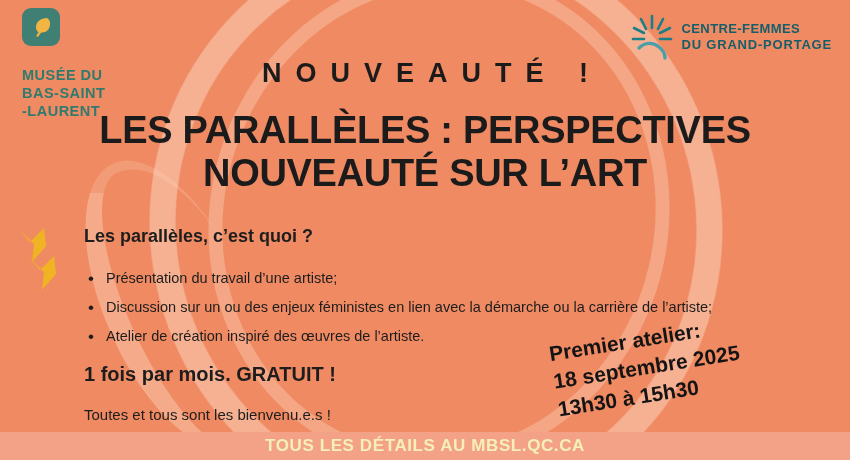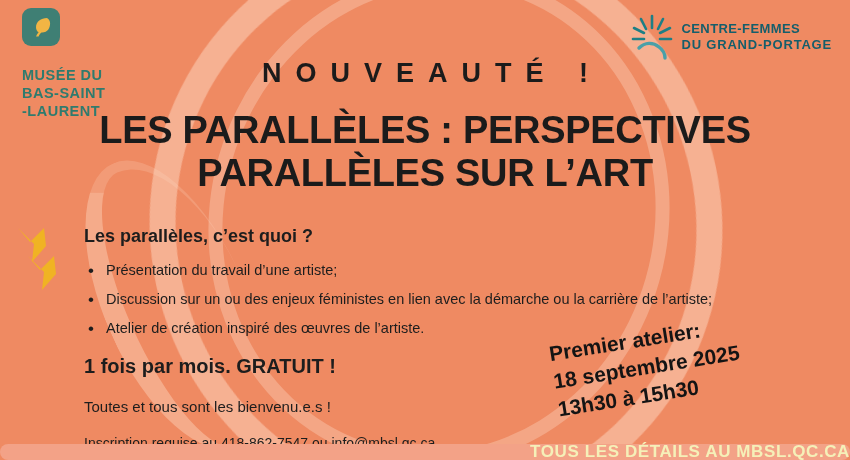--- a/index.html
+++ b/index.html
@@ -133,21 +133,21 @@
   .body-copy {
     position: absolute;
     left: 84px;
     top: 226px;
     width: 680px;
     color: #1d1d1d;
   }
   .q-head {
     font-size: 18px;
     font-weight: bold;
-    margin-bottom: 14px;
+    margin-bottom: 22px;
   }
   ul.bullets {
     margin: 0 0 0 4px;
     padding: 0;
     list-style: none;
   }
   ul.bullets li {
     position: relative;
     padding-left: 18px;
     font-size: 14.5px;
@@ -188,26 +188,25 @@
     line-height: 1.34;
     text-align: left;
   }
 
   
   .footer {
     position: absolute;
     left: 0;
     right: 0;
     bottom: 0;
-    height: 16px;
+    height: 28px;
     background: #f3a287;
     display: flex;
     align-items: center;
-    justify-content: flex-end;
-    border-radius: 11px;
+    justify-content: center;
   }
   .footer-text {
     color: #f5f0b8;
     font-weight: bold;
     font-size: 17px;
     letter-spacing: 0.6px;
   }
 </style>
 </head>
 <body>
@@ -256,21 +255,21 @@
     <svg width="60" height="80" viewBox="0 0 60 80" aria-hidden="true">
       <path d="M2 6 L18 22 L16 40 L30 24 L28 6 L14 20 Z" fill="#f0b323"></path>
       <path d="M12 34 L28 50 L26 68 L40 52 L38 34 L24 48 Z" fill="#f0b323"></path>
     </svg>
   </div>
 
   <div class="headline">
     <div class="kicker">NOUVEAUTÉ !</div>
     <div class="title">
       <div>LES PARALLÈLES : PERSPECTIVES</div>
-      <div>PARALLÈLES SUR L’ART</div>
+      <div>NOUVEAUTÉ SUR L’ART</div>
     </div>
   </div>
 
   <div class="body-copy">
     <div class="q-head">Les parallèles, c’est quoi ?</div>
     <ul class="bullets">
       <li>Présentation du travail d’une artiste;</li>
       <li>Discussion sur un ou des enjeux féministes en lien avec la démarche ou la carrière de l’artiste;</li>
       <li>Atelier de création inspiré des œuvres de l’artiste.</li>
     </ul>

